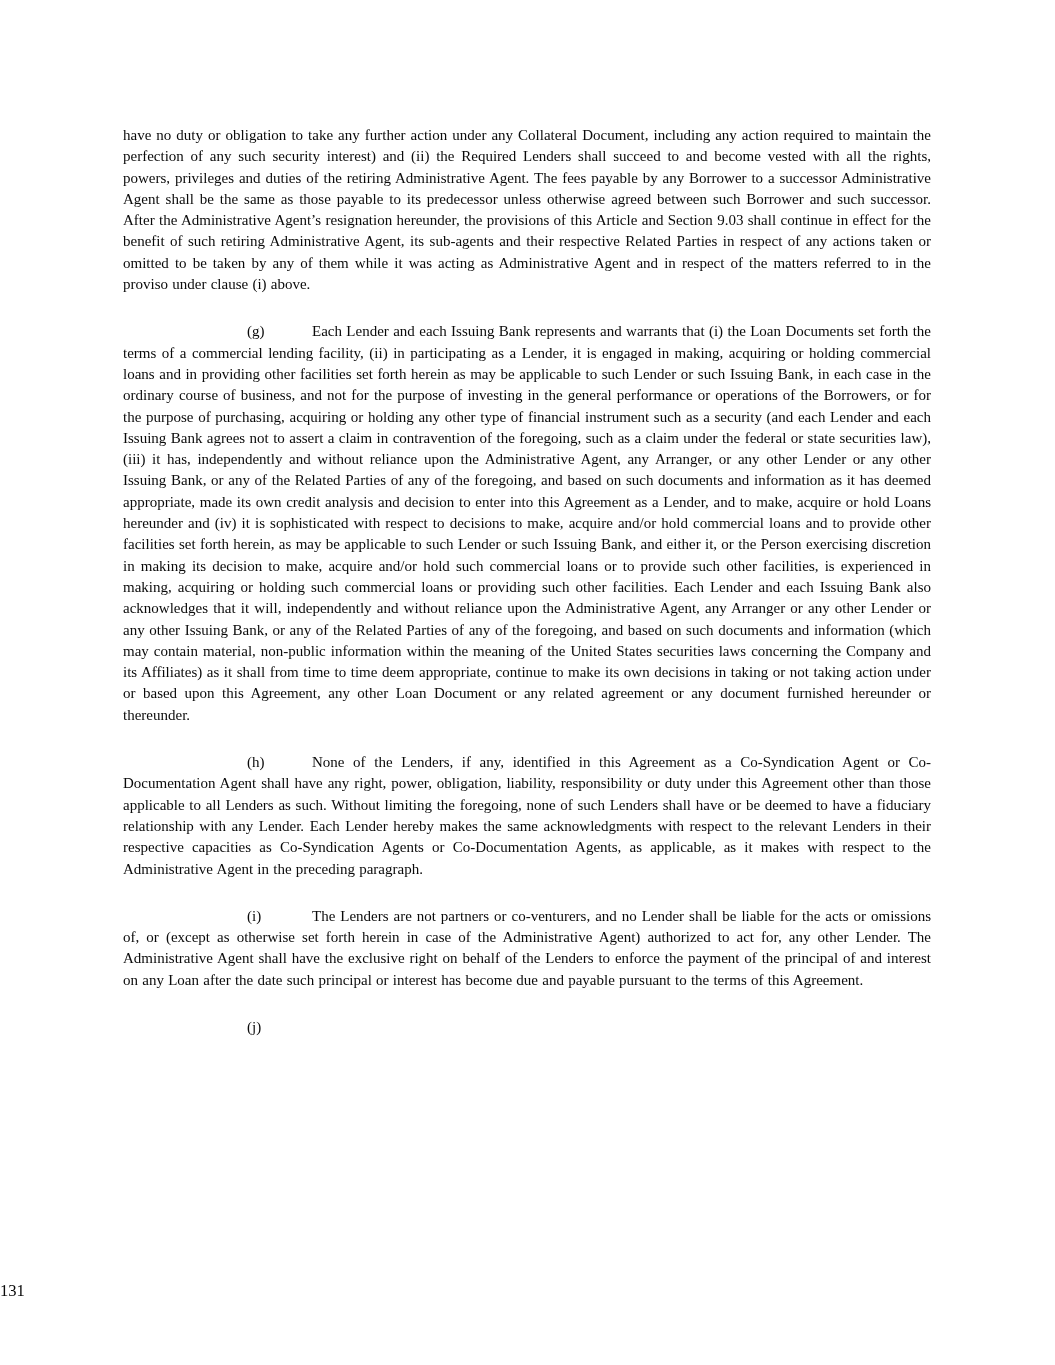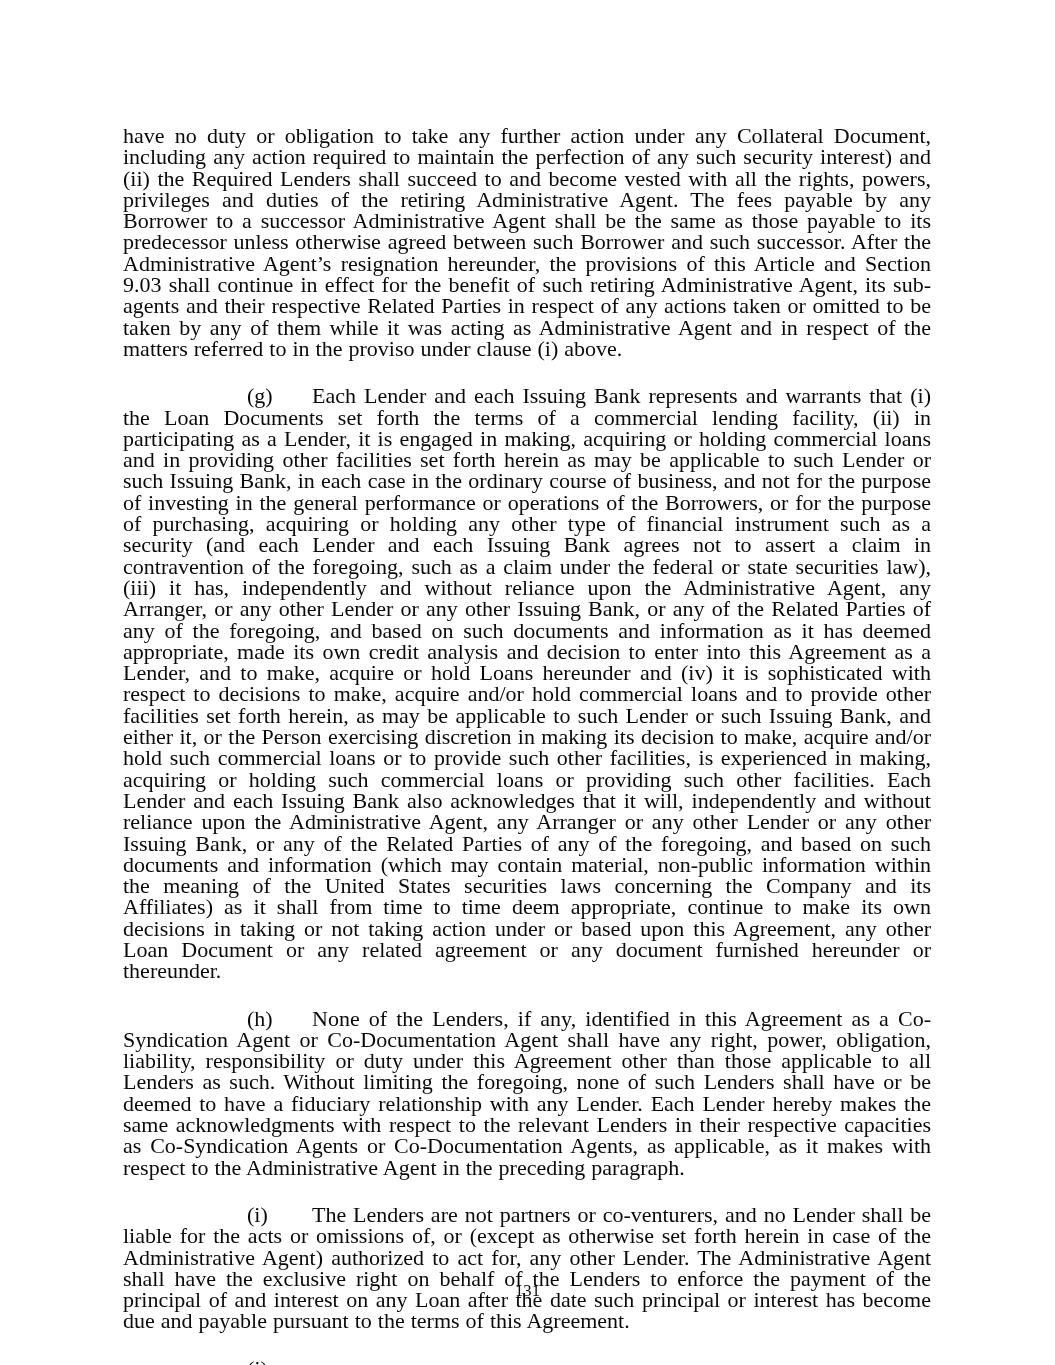--- a/index.html
+++ b/index.html
@@ -12,38 +12,38 @@
     color: #0a0a0a;
     overflow: hidden;
   }
   .page-body {
     position: absolute;
     top: 125px;
     left: 123px;
     width: 808px;
   }
   .para {
-    font-size: 22px;
+    font-size: 15px;
     line-height: 21.3px;
     text-align: justify;
     margin-bottom: 26px;
     word-spacing: 0.5px;
   }
   .para-label {
     display: inline-block;
     margin-left: 124px;
     min-width: 65px;
   }
   .para-label:empty { display: none; }
   .page-number {
     position: absolute;
     top: 1280px;
     left: 0;
     width: 1055px;
-    text-align: center;
+    text-align: left;
     font-size: 16.6px;
     line-height: 21.3px;
   }
 </style>
 </head>
 <body>
 
 <main class="page-body">
 
   <p class="para"><span class="para-text">have no duty or obligation to take any further action under any Collateral Document, including any action required to maintain the perfection of any such security interest) and (ii) the Required Lenders shall succeed to and become vested with all the rights, powers, privileges and duties of the retiring Administrative Agent. The fees payable by any Borrower to a successor Administrative Agent shall be the same as those payable to its predecessor unless otherwise agreed between such Borrower and such successor.  After the Administrative Agent’s resignation hereunder, the provisions of this Article and Section 9.03 shall continue in effect for the benefit of such retiring Administrative Agent, its sub-agents and their respective Related Parties in respect of any actions taken or omitted to be taken by any of them while it was acting as Administrative Agent and in respect of the matters referred to in the proviso under clause (i) above.</span></p>

